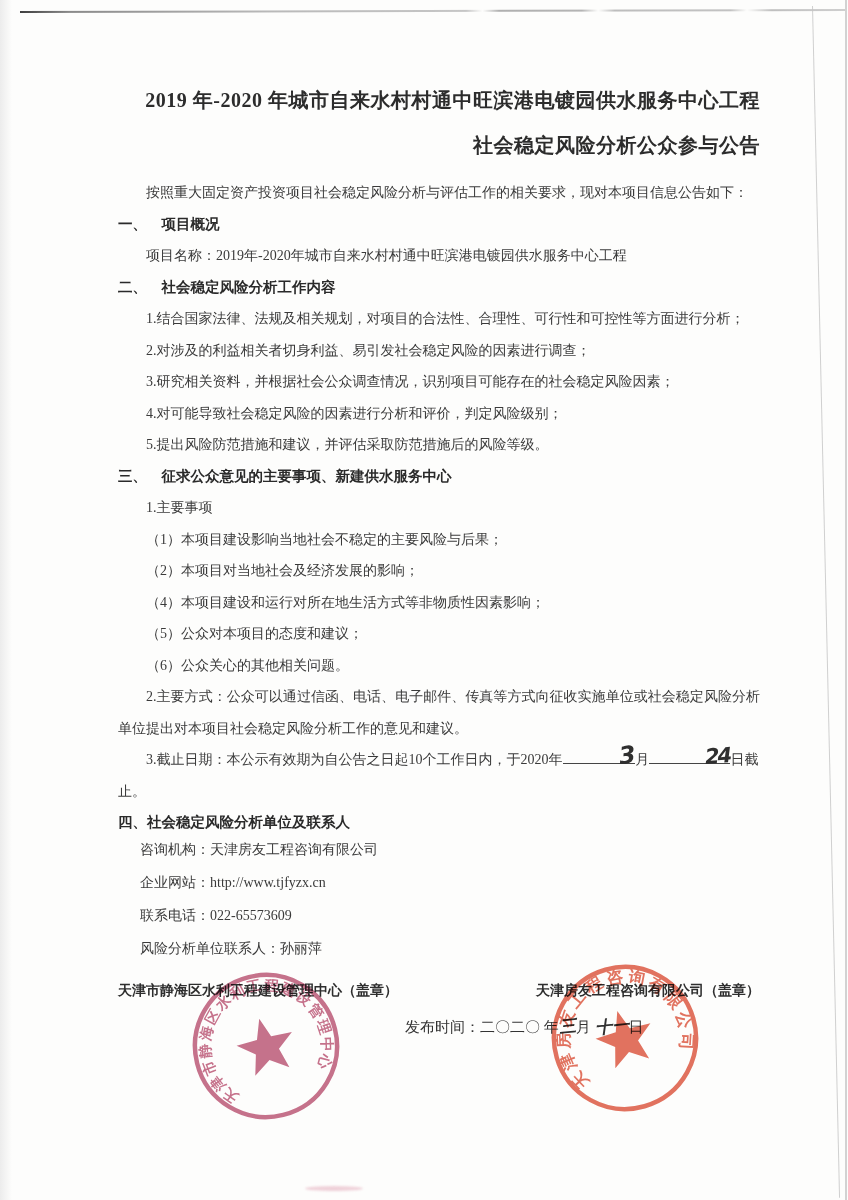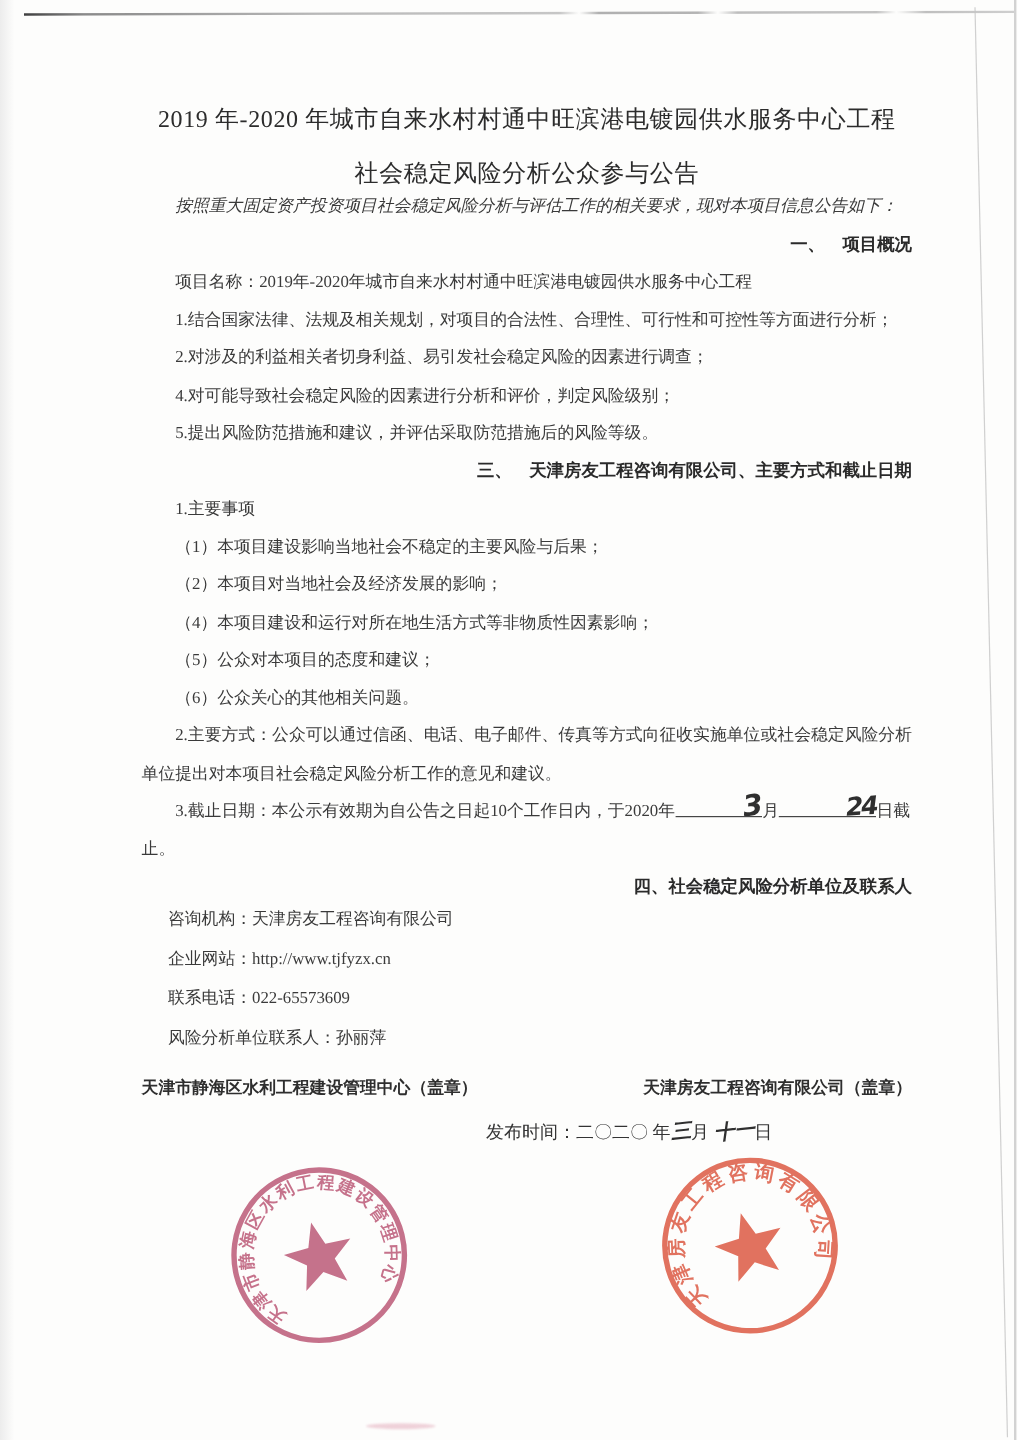--- a/index.html
+++ b/index.html
@@ -16,28 +16,28 @@
       #bdbdbd 72%,#c2c2c2 86%,rgba(200,200,200,0) 88%,#bfbfbf 91%,#cfcfcf 100%);
     transform:rotate(-0.15deg);}
   .scan-right1{position:absolute;top:6px;left:812px;width:1px;height:1192px;
     background:#c4c4c4;transform-origin:top center;transform:rotate(-1.3deg);opacity:.8;}
   .scan-right2{position:absolute;top:0;left:845px;width:2px;height:1200px;background:#d2d2d2;}
   .smudge{position:absolute;left:305px;top:1186px;width:58px;height:5px;
     background:#e4aebd;border-radius:50%;opacity:.55;filter:blur(1px);}
 
   
   .content{position:absolute;left:118px;top:0;width:642px;}
-  .title{text-align:center;font-size:20px;font-weight:normal;color:#2c2c2c;letter-spacing:.5px;line-height:24px;}
+  .title{text-align:right;font-size:20px;font-weight:bold;color:#2c2c2c;letter-spacing:.5px;line-height:24px;}
   .t1{margin-top:88px;}
   .t2{margin-top:21px;}
   p{margin:0;font-size:14px;line-height:31.5px;}
-  .intro{margin-top:0;font-style:italic;}
+  .intro{margin-top:20px;}
   .indent{text-indent:2em;}
   .just{text-align:justify;}
-  .sec{font-size:14.5px;font-weight:bold;color:#2a2a2a;line-height:31.5px;text-align:right;}
+  .sec{font-size:14.5px;font-weight:bold;color:#2a2a2a;line-height:31.5px;}
 
   
   .contacts{display:flex;margin-top:-6px;}
   .c-left{width:342px;box-sizing:border-box;padding-left:22px;}
   .c-right{flex:1;}
   .crow{line-height:33px;white-space:nowrap;font-family:Liberation Serif, serif;}
 
   .sig-row{display:flex;justify-content:space-between;margin-top:10px;
     font-size:14px;font-weight:bold;color:#2e2e2e;line-height:31.5px;}
   .publish{margin-top:6px;padding-left:287px;font-size:15px;color:#333;}
@@ -71,26 +71,28 @@
   <div class="content">
 
     <div class="title t1">2019 年-2020 年城市自来水村村通中旺滨港电镀园供水服务中心工程</div>
     <div class="title t2">社会稳定风险分析公众参与公告</div>
 
     <p class="intro indent just">按照重大固定资产投资项目社会稳定风险分析与评估工作的相关要求，现对本项目信息公告如下：</p>
 
     <p class="sec">一、　项目概况</p>
     <p class="indent">项目名称：2019年-2020年城市自来水村村通中旺滨港电镀园供水服务中心工程</p>
 
+    <p class="sec">二、　社会稳定风险分析工作内容</p>
     <p class="indent">1.结合国家法律、法规及相关规划，对项目的合法性、合理性、可行性和可控性等方面进行分析；</p>
     <p class="indent">2.对涉及的利益相关者切身利益、易引发社会稳定风险的因素进行调查；</p>
+    <p class="indent">3.研究相关资料，并根据社会公众调查情况，识别项目可能存在的社会稳定风险因素；</p>
     <p class="indent">4.对可能导致社会稳定风险的因素进行分析和评价，判定风险级别；</p>
     <p class="indent">5.提出风险防范措施和建议，并评估采取防范措施后的风险等级。</p>
 
-    <p class="sec">三、　天津房友工程咨询有限公司、主要方式和截止日期</p>
+    <p class="sec">三、　征求公众意见的主要事项、新建供水服务中心</p>
     <p class="indent">1.主要事项</p>
     <p class="indent">（1）本项目建设影响当地社会不稳定的主要风险与后果；</p>
     <p class="indent">（2）本项目对当地社会及经济发展的影响；</p>
     <p class="indent">（4）本项目建设和运行对所在地生活方式等非物质性因素影响；</p>
     <p class="indent">（5）公众对本项目的态度和建议；</p>
     <p class="indent">（6）公众关心的其他相关问题。</p>
     <p class="indent just">2.主要方式：公众可以通过信函、电话、电子邮件、传真等方式向征收实施单位或社会稳定风险分析单位提出对本项目社会稳定风险分析工作的意见和建议。</p>
 
     <p class="indent">
       <span>3.截止日期：本公示有效期为自公告之日起10个工作日内，于2020年</span><span class="uline"><span class="hand h-month">3</span></span><span>月</span><span class="uline"><span class="hand h-day">24</span></span><span>日截止。</span>

